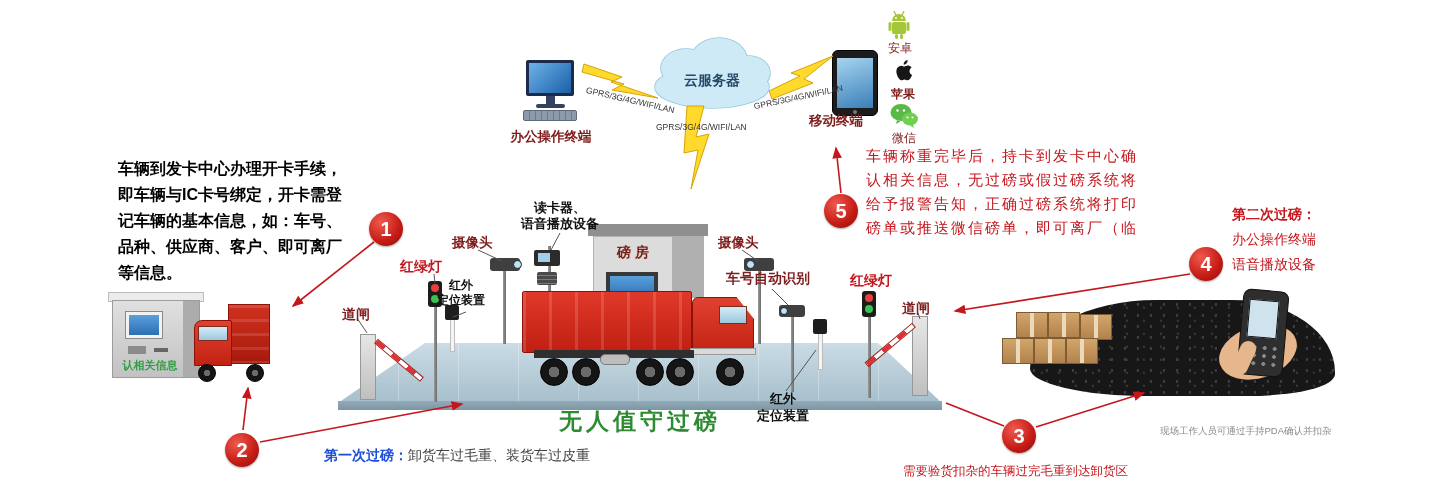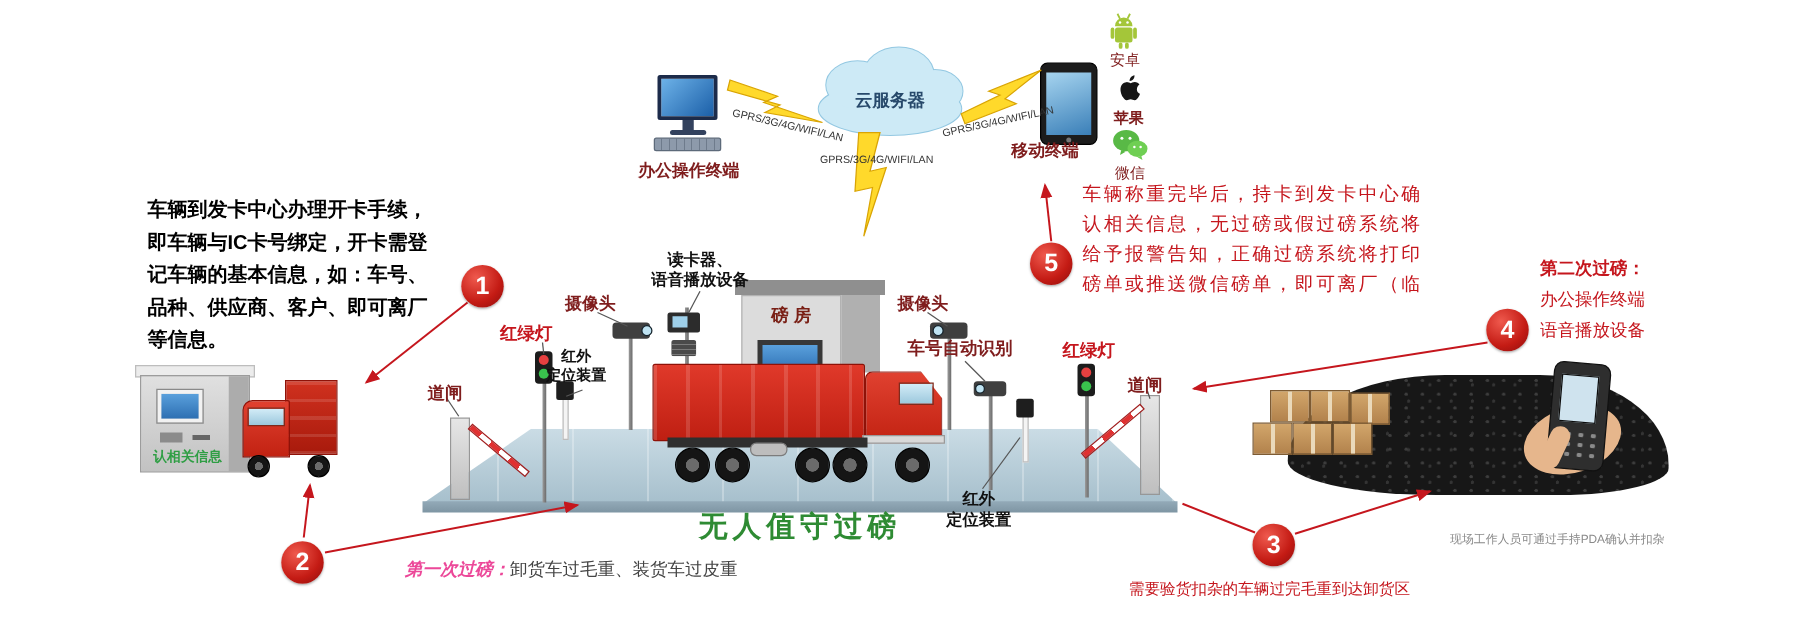--- a/index.html
+++ b/index.html
@@ -299,21 +299,21 @@
     <div>定位装置</div>
   </div>
   <div class="lbl" style="left:342px;top:306px;font-size:14px;">道闸</div>
   <div class="lbl" style="left:902px;top:300px;font-size:14px;">道闸</div>
 
   <div class="lbl center" style="left:122px;top:358px;width:56px;font-size:11px;color:#2f9e44;">认相关信息</div>
 
   <div class="abs" style="left:540px;top:406px;width:200px;text-align:center;font-size:23px;font-weight:bold;color:#2e8b33;letter-spacing:4px;white-space:nowrap;">无人值守过磅</div>
 
   <div class="abs" style="left:324px;top:447px;font-size:14px;white-space:nowrap;">
-    <span style="color:#ec4899;font-weight:bold;font-style:italic;">第一次过磅：</span><span style="color:#444;">卸货车过毛重、装货车过皮重</span>
+    <span style="color:#1d4ed8;font-weight:bold;">第一次过磅：</span><span style="color:#444;">卸货车过毛重、装货车过皮重</span>
   </div>
 
   <div class="abs red" style="left:903px;top:463px;font-size:12.5px;white-space:nowrap;">需要验货扣杂的车辆过完毛重到达卸货区</div>
 
   <div class="abs" style="left:1160px;top:393px;font-size:9.5px;color:#8a8a8a;white-space:nowrap;margin-top:32px;">现场工作人员可通过手持PDA确认并扣杂</div>
 
   <div class="step" style="left:369px;top:212px;">1</div>
   <div class="step" style="left:225px;top:433px;">2</div>
   <div class="step" style="left:1002px;top:419px;">3</div>
   <div class="step" style="left:1189px;top:247px;">4</div>

